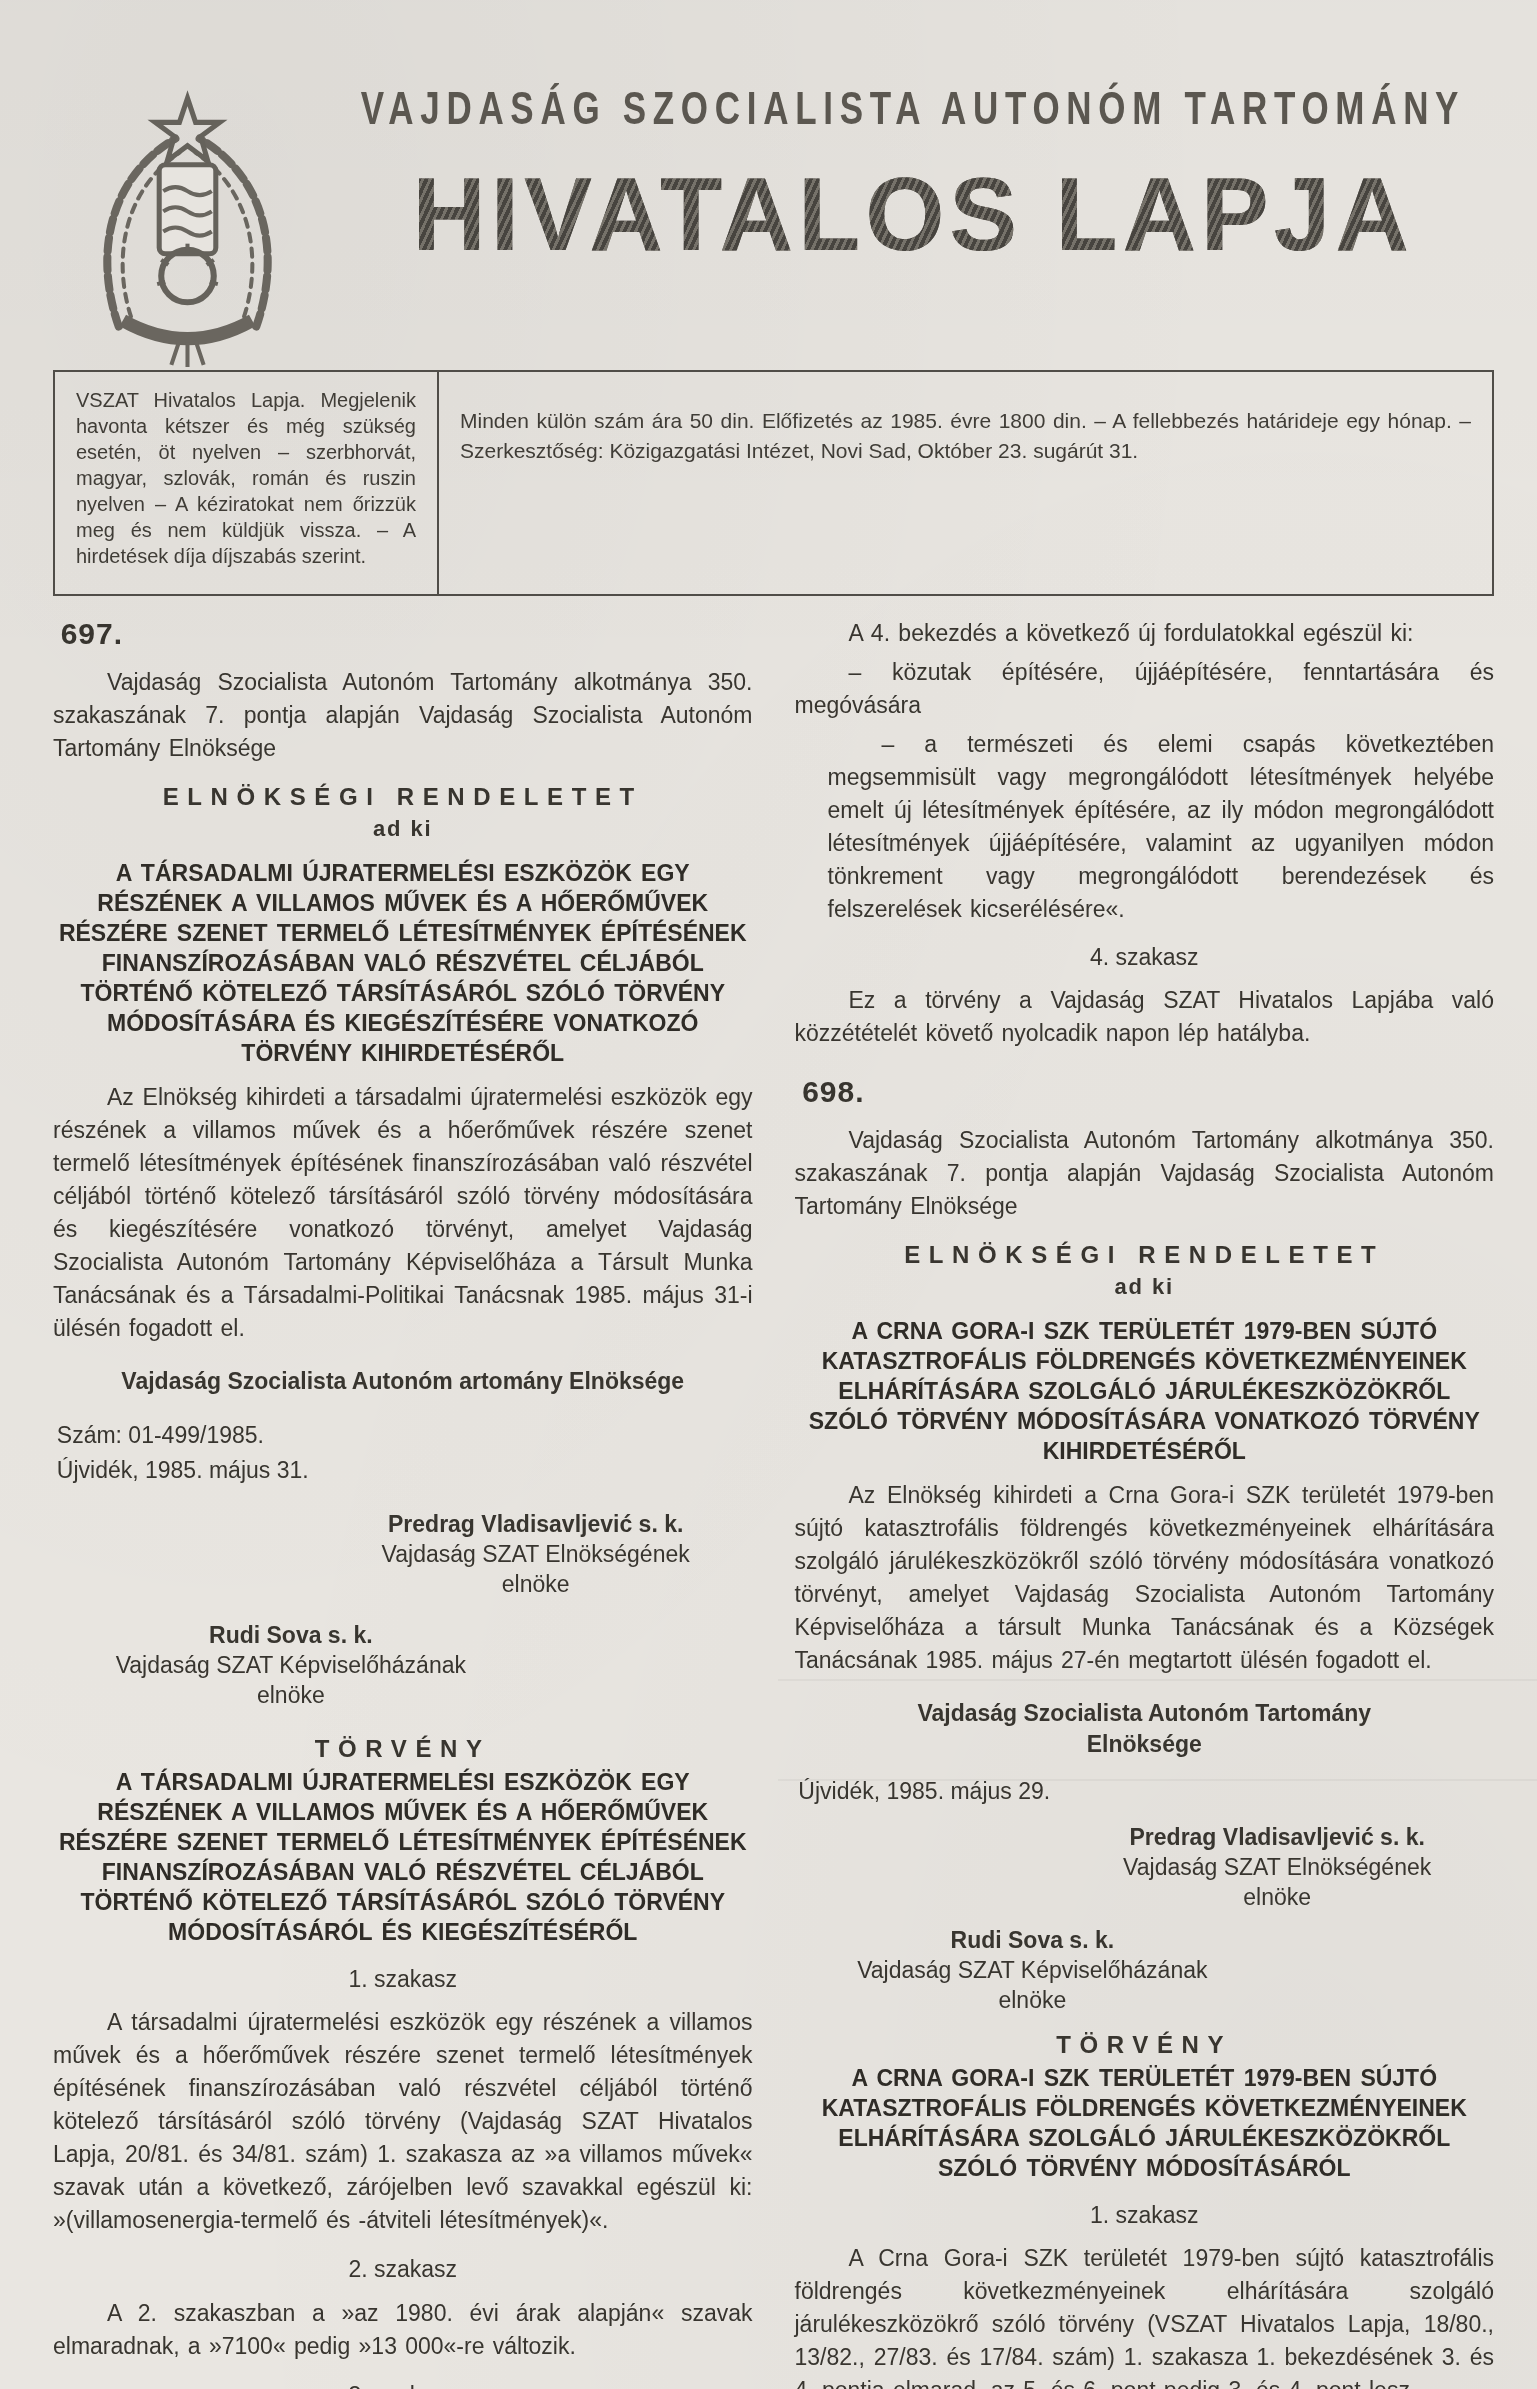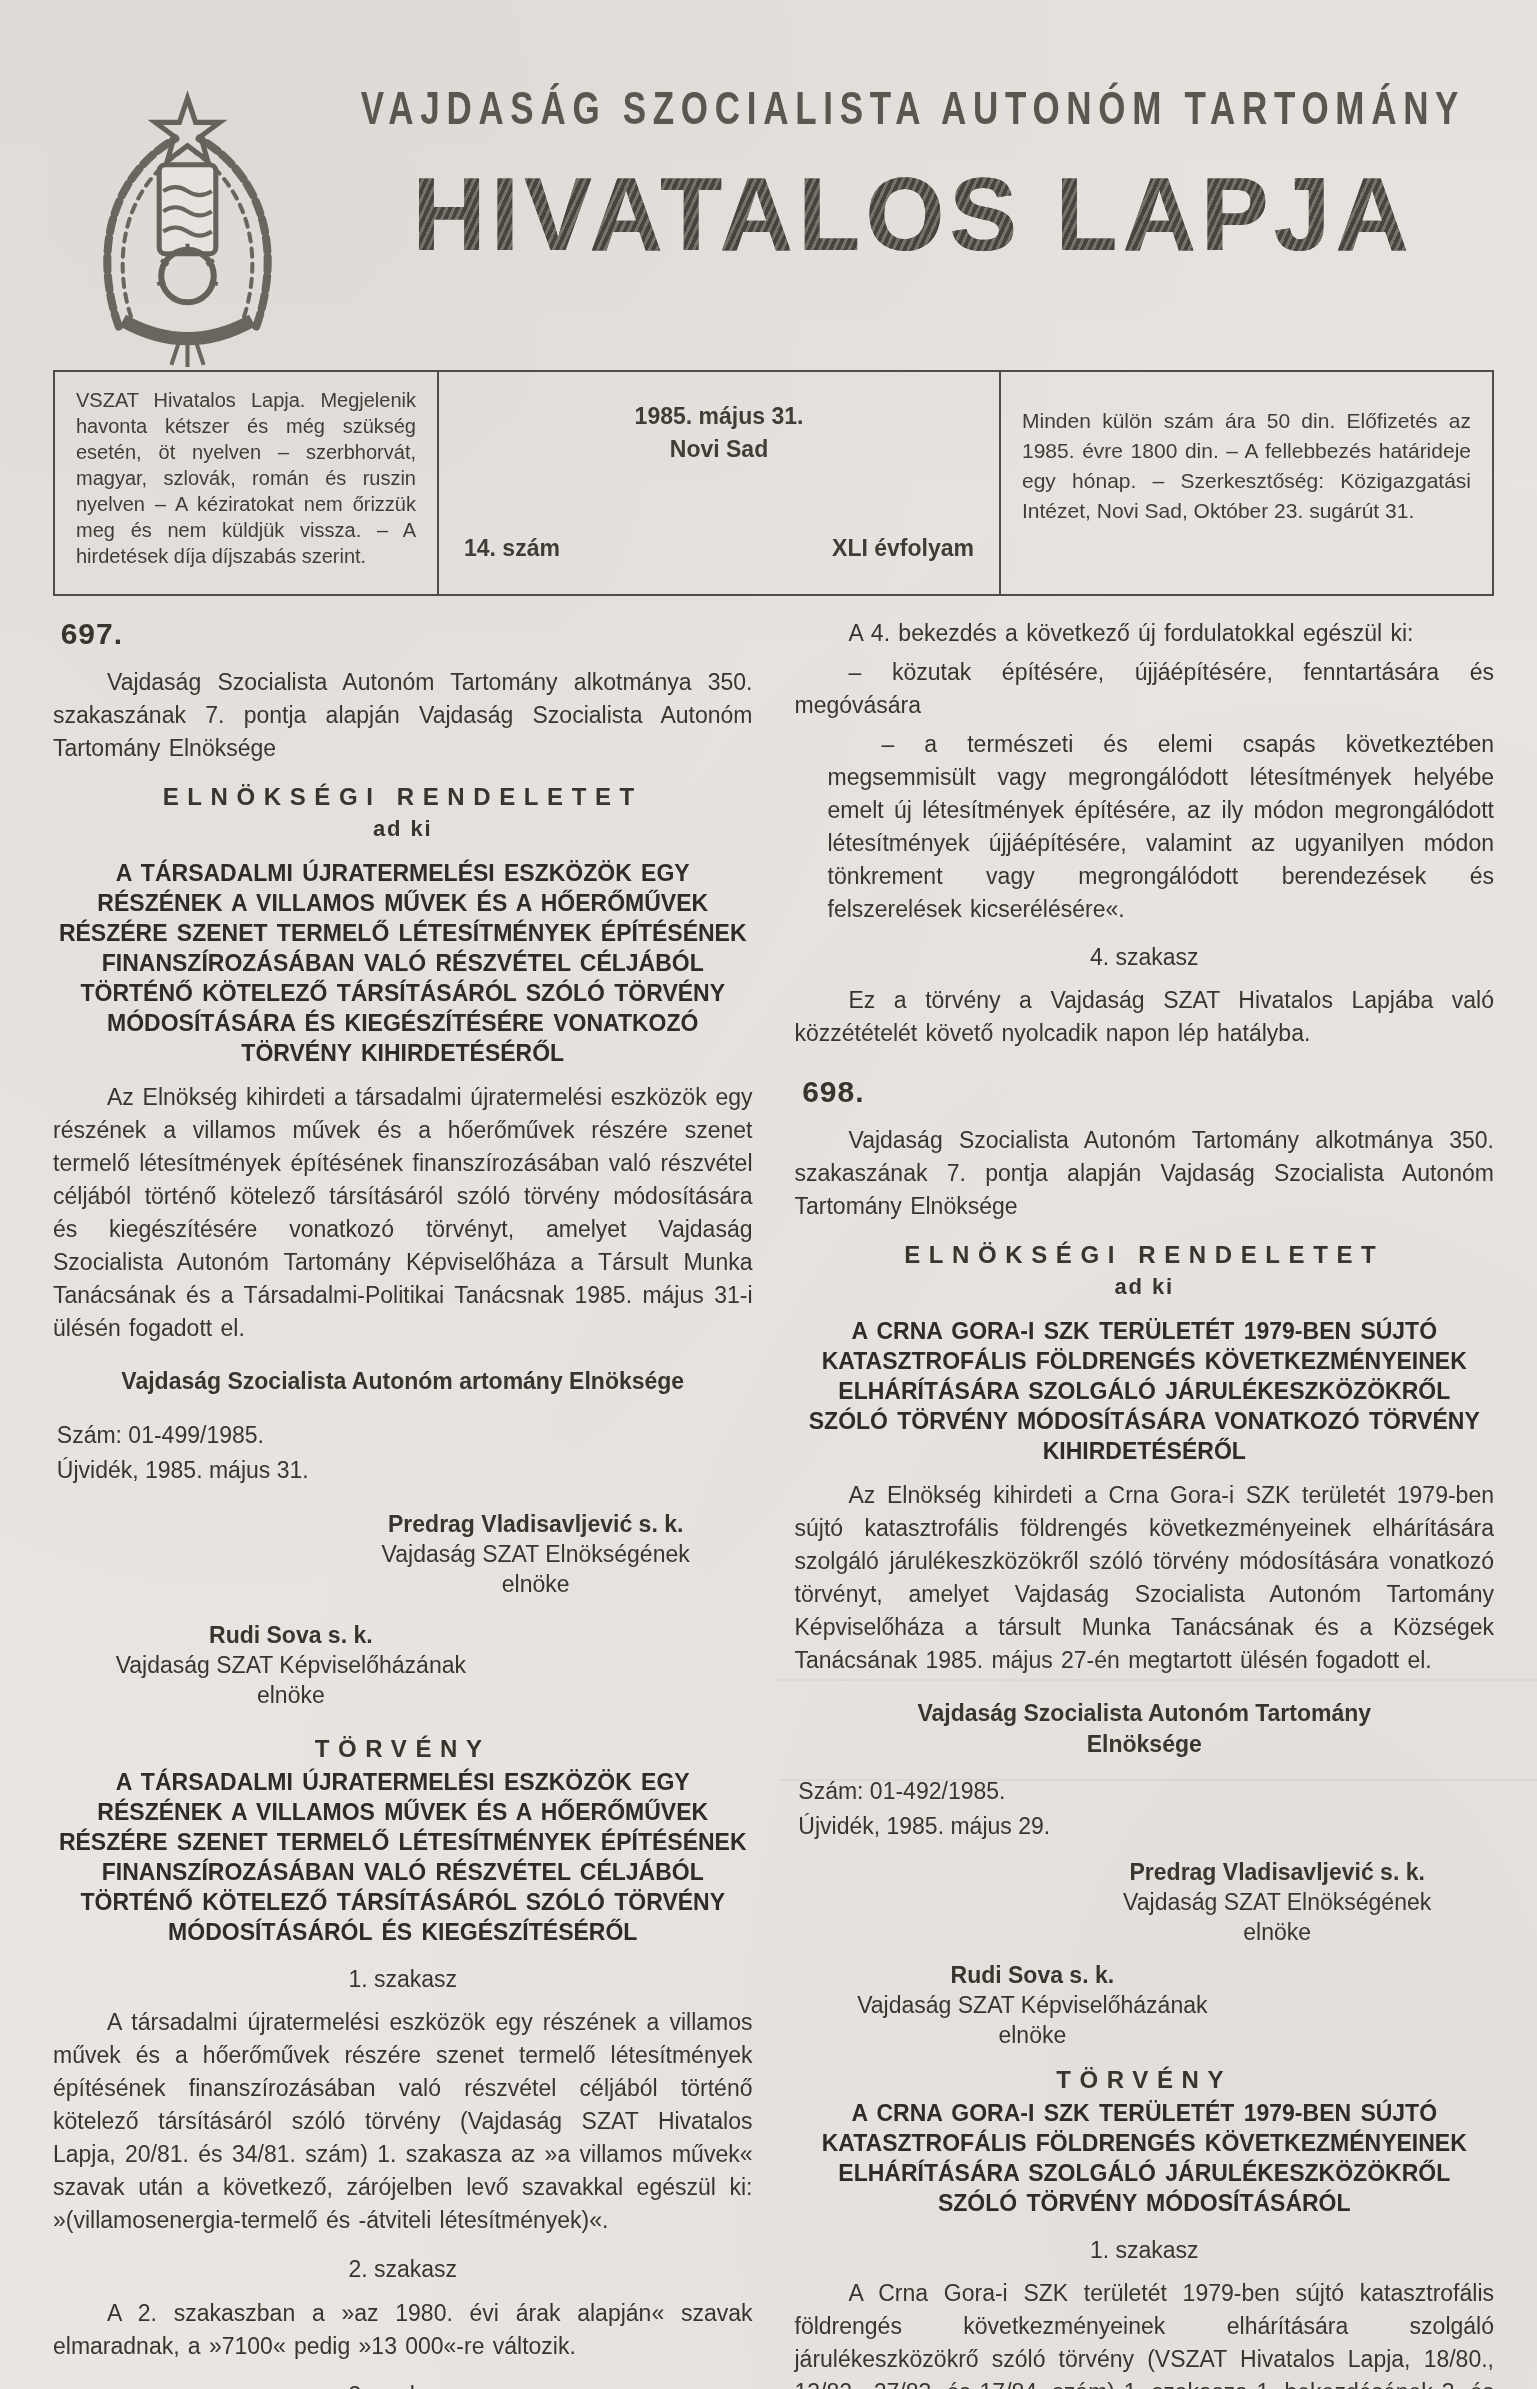--- a/index.html
+++ b/index.html
@@ -92,28 +92,20 @@
       <path d="M92 252 L 84 276 M100 254 L 100 278 M108 252 L 116 276" stroke="#5a564f" stroke-width="4" fill="none"></path>
     </svg>
     <div class="mast-text">
       <div class="province-title">VAJDASÁG SZOCIALISTA AUTONÓM TARTOMÁNY</div>
       <div class="gazette-title">HIVATALOS LAPJA</div>
     </div>
   </div>
 
   <div class="info-row">
     <div class="info-cell cell-pub">VSZAT Hivatalos Lapja. Megjelenik havonta kétszer és még szükség esetén, öt nyelven – szerbhorvát, magyar, szlovák, román és ruszin nyelven – A kéziratokat nem őrizzük meg és nem küldjük vissza. – A hirdetések díja díjszabás szerint.</div>
-    <div class="info-cell cell-issue">
-      <div class="issue-date">1985. május 31.</div>
-      <div class="issue-place">Novi Sad</div>
-      <div class="issue-bottom">
-        <span>14. szám</span>
-        <span>XLI évfolyam</span>
-      </div>
-    </div>
     <div class="info-cell cell-sub">Minden külön szám ára 50 din. Előfizetés az 1985. évre 1800 din. – A fellebbezés határideje egy hónap. – Szerkesztőség: Közigazgatási Intézet, Novi Sad, Október 23. sugárút 31.</div>
   </div>
 
   <div class="cols">
 
     <div class="col">
       <div class="art-number">697.</div>
       <p class="para">Vajdaság Szocialista Autonóm Tartomány alkotmánya 350. szakaszának 7. pontja alapján Vajdaság Szocialista Autonóm Tartomány Elnöksége</p>
       <div class="decree">ELNÖKSÉGI RENDELETET</div>
       <div class="decree-verb">ad ki</div>
@@ -154,21 +146,20 @@
       <p class="para">Vajdaság Szocialista Autonóm Tartomány alkotmánya 350. szakaszának 7. pontja alapján Vajdaság Szocialista Autonóm Tartomány Elnöksége</p>
       <div class="decree">ELNÖKSÉGI RENDELETET</div>
       <div class="decree-verb">ad ki</div>
       <div class="law-title">A CRNA GORA-I SZK TERÜLETÉT 1979-BEN SÚJTÓ KATASZTROFÁLIS FÖLDRENGÉS KÖVETKEZMÉNYEINEK ELHÁRÍTÁSÁRA SZOLGÁLÓ JÁRULÉKESZKÖZÖKRŐL SZÓLÓ TÖRVÉNY MÓDOSÍTÁSÁRA VONATKOZÓ TÖRVÉNY KIHIRDETÉSÉRŐL</div>
       <p class="para">Az Elnökség kihirdeti a Crna Gora-i SZK területét 1979-ben sújtó katasztrofális földrengés következményeinek elhárítására szolgáló járulékeszközökről szóló törvény módosítására vonatkozó törvényt, amelyet Vajdaság Szocialista Autonóm Tartomány Képviselőháza a társult Munka Tanácsának és a Községek Tanácsának 1985. május 27-én megtartott ülésén fogadott el.</p>
       <div class="issuer-line">
         <div>Vajdaság Szocialista Autonóm Tartomány</div>
         <div>Elnöksége</div>
       </div>
       <div class="ref" style="margin-top:13.4px;">
-        <div>Szám: 01-492/1985.</div>
         <div>Újvidék, 1985. május 29.</div>
       </div>
       <div class="sig sig-r" style="margin-top:13.4px;">
         <div class="name">Predrag Vladisavljević s. k.</div>
         <div>Vajdaság SZAT Elnökségének</div>
         <div>elnöke</div>
       </div>
       <div class="sig sig-l" style="margin-top:13.4px;">
         <div class="name">Rudi Sova s. k.</div>
         <div>Vajdaság SZAT Képviselőházának</div>

